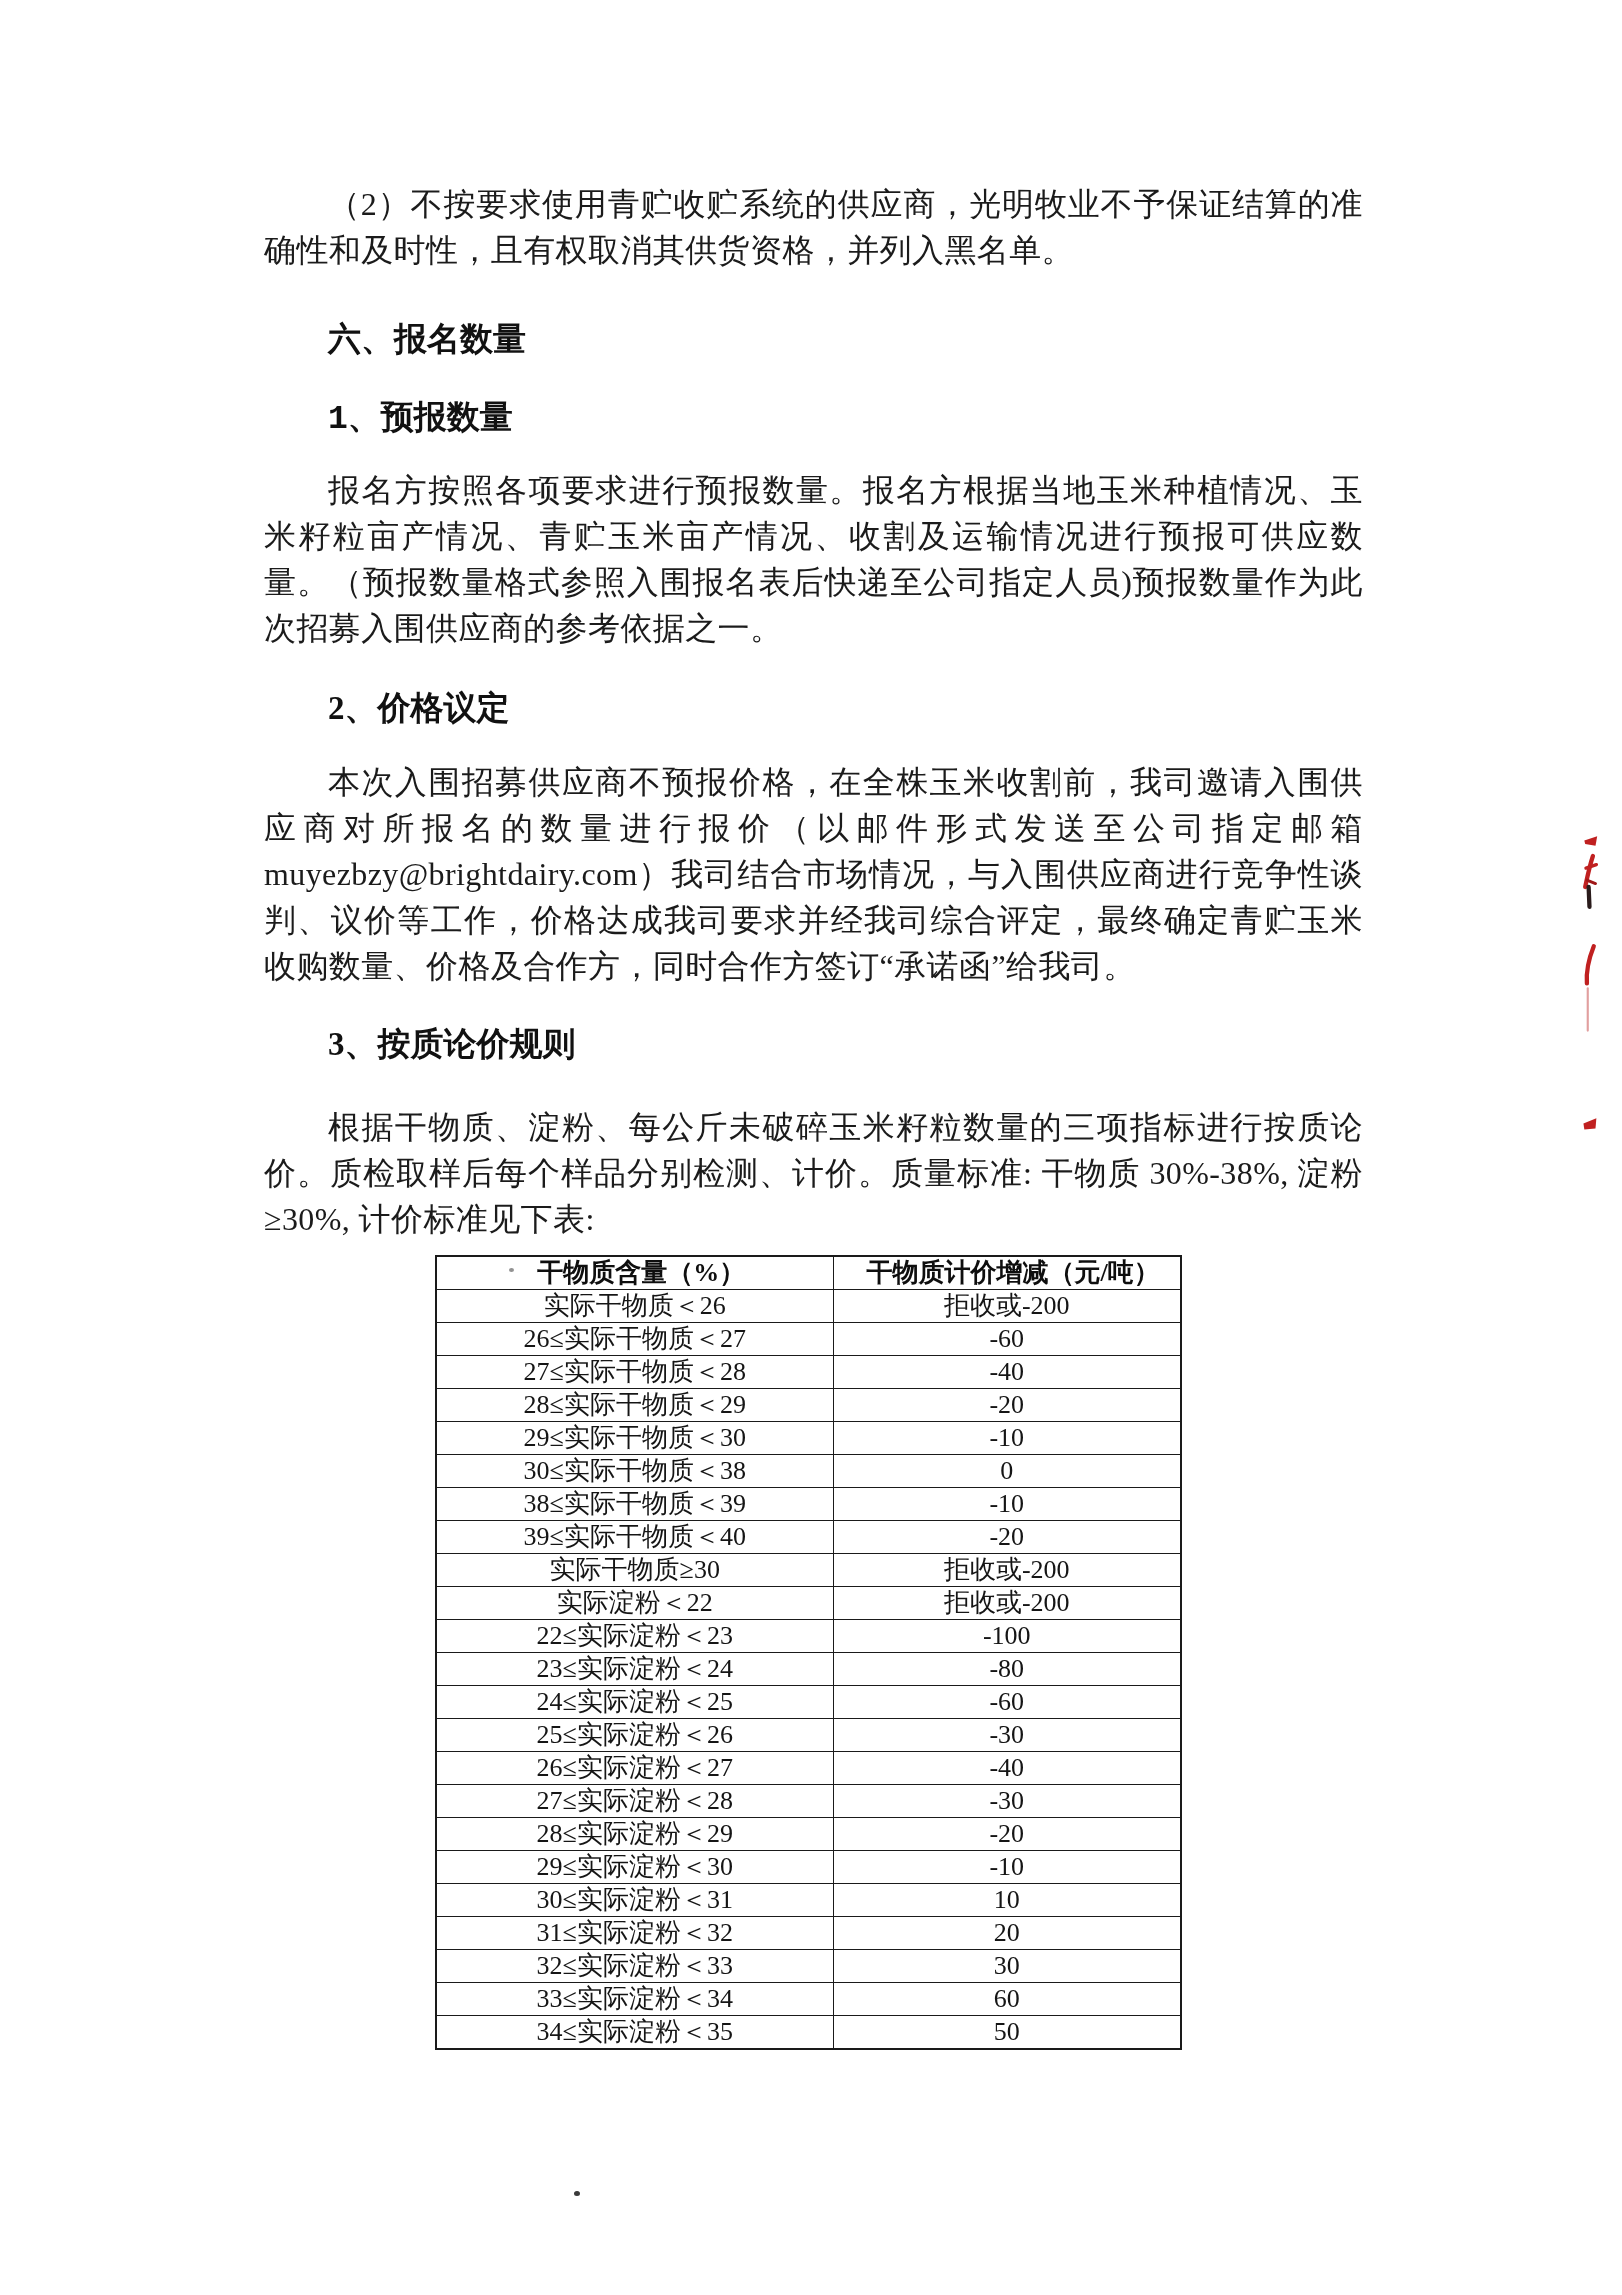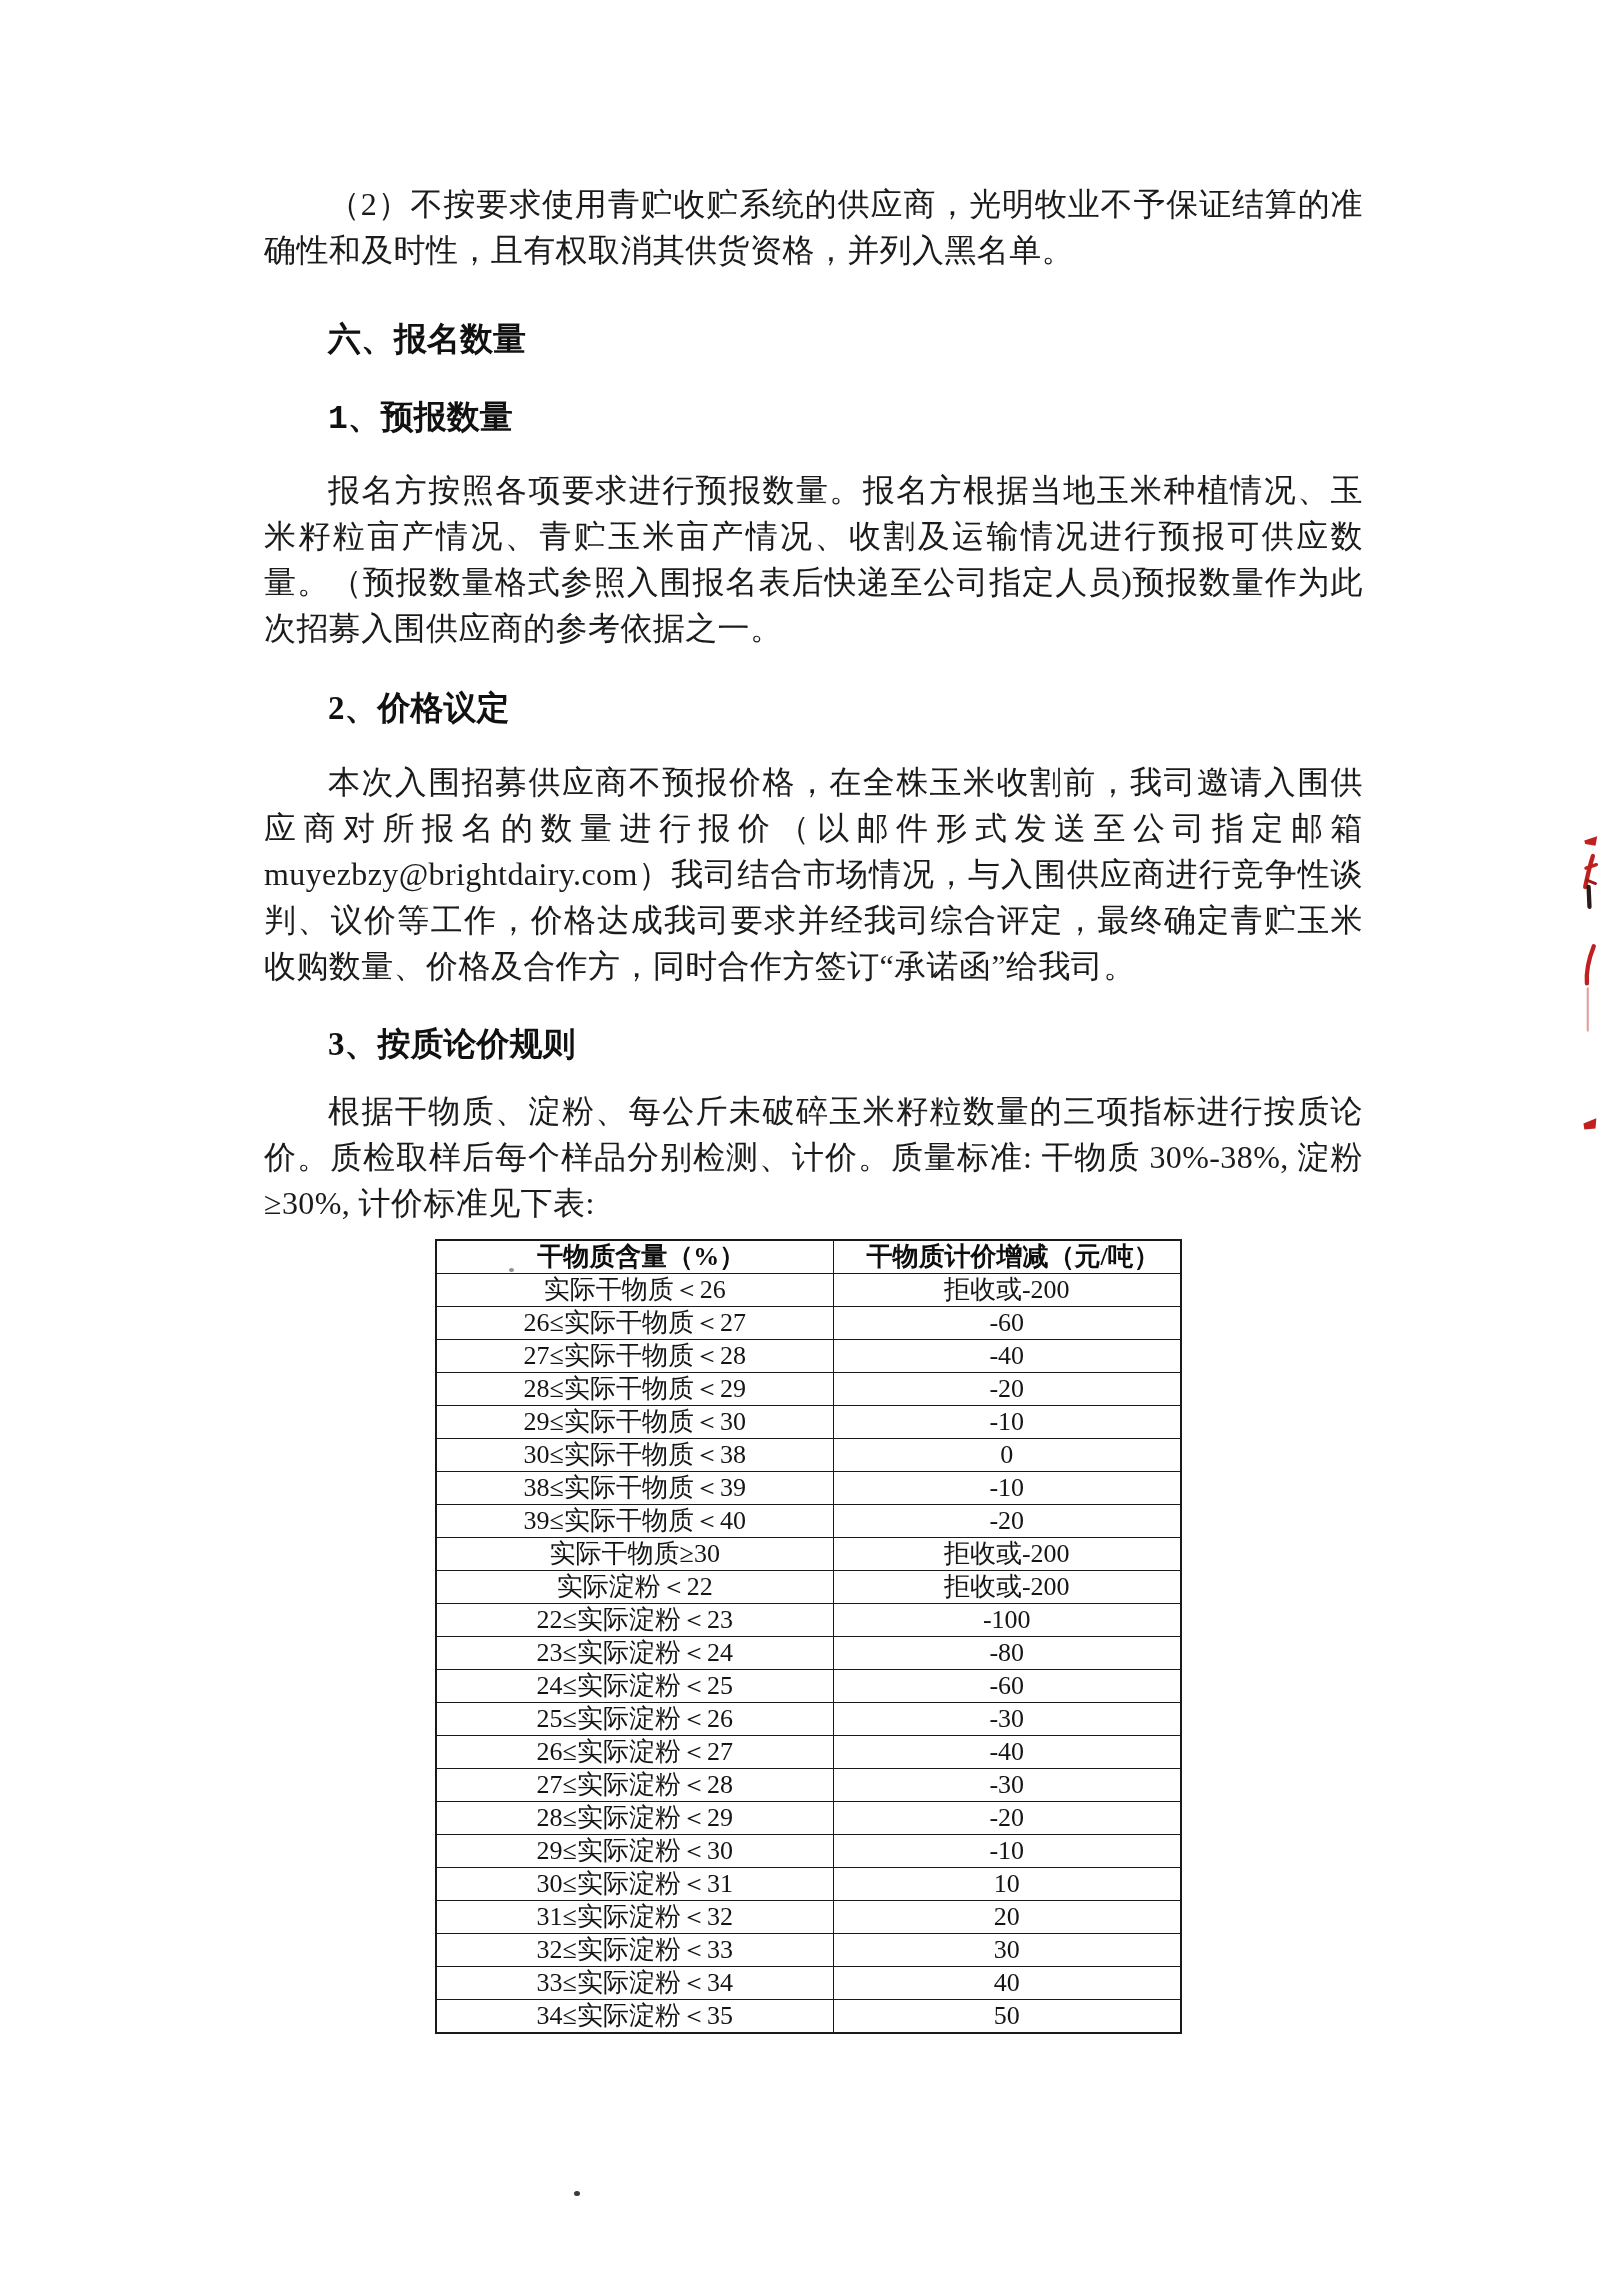--- a/index.html
+++ b/index.html
@@ -33,21 +33,21 @@
     margin:0;
     color:#111;
   }
   #p-blacklist{margin-top:181px;}
   #h-section6{margin-top:43px;}
   #h-sub1{margin-top:35px;font-family:Liberation Mono, monospace;}
   #p-forecast{margin-top:24px;}
   #h-sub2{margin-top:34px;}
   #p-pricing{margin-top:27.5px;}
   #h-sub3{margin-top:32px;}
-  #p-quality{margin-top:21px;}
+  #p-quality{margin-top:37px;}
   table.price-table{
     margin-top:13px;
     margin-left:171px;
     border-collapse:collapse;
     border:2.6px solid #1a1a1a;
     table-layout:fixed;
     width:746px;
     font-size:26px;
   }
   table.price-table th, table.price-table td{
@@ -177,21 +177,21 @@
         <tr>
           <td>31≤实际淀粉＜32</td>
           <td>20</td>
         </tr>
         <tr>
           <td>32≤实际淀粉＜33</td>
           <td>30</td>
         </tr>
         <tr>
           <td>33≤实际淀粉＜34</td>
-          <td>40</td>
+          <td>60</td>
         </tr>
         <tr>
           <td>34≤实际淀粉＜35</td>
           <td>50</td>
         </tr>
       </tbody>
   </table>
 
 </div>
 

